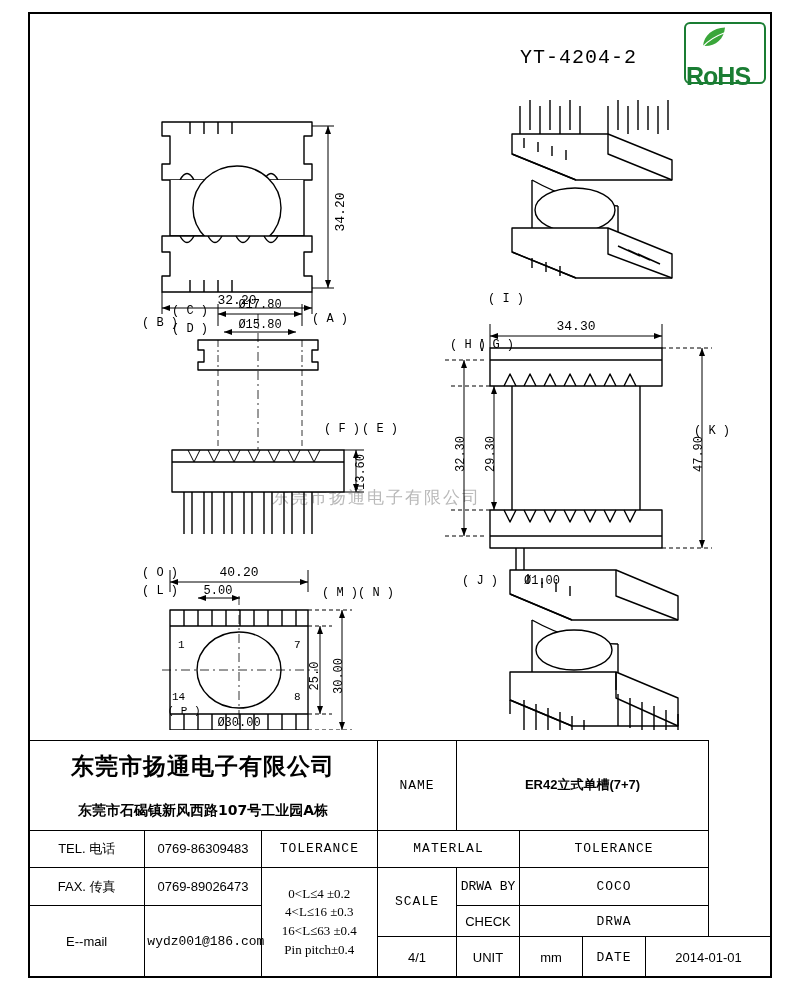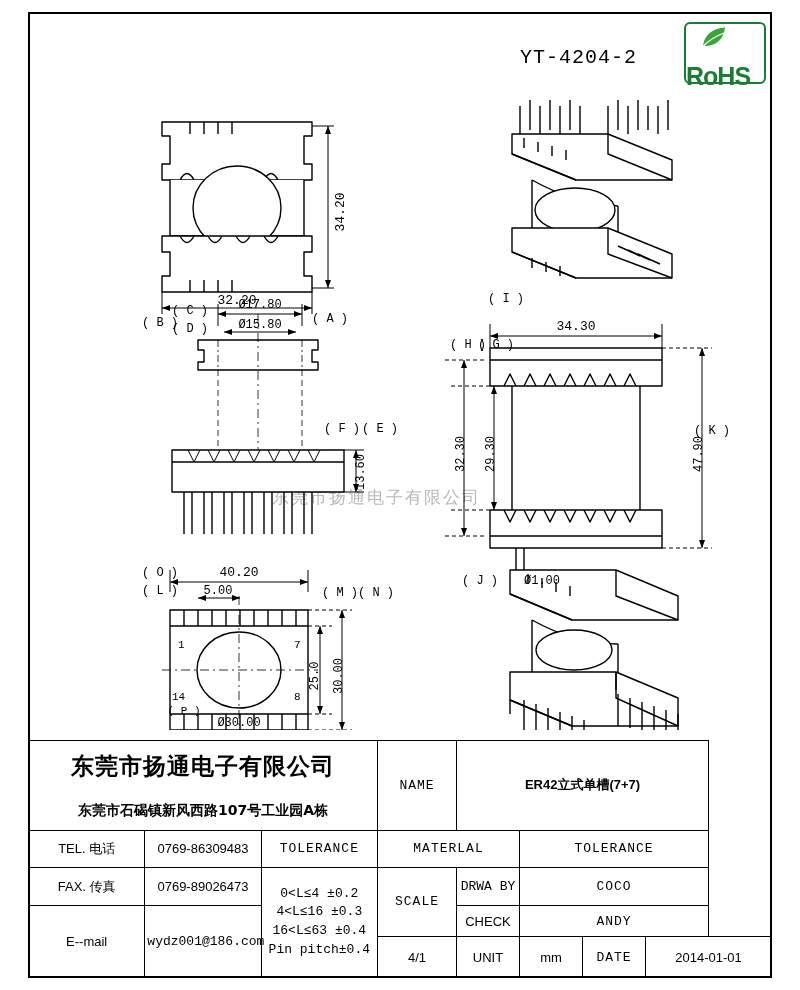--- a/index.html
+++ b/index.html
@@ -18,21 +18,21 @@
   .tb table{border-collapse:collapse;width:744px;height:238px;table-layout:fixed;}
   .tb td{border:1px solid #000;text-align:center;vertical-align:middle;font-size:13px;padding:0 2px;}
   .cn-big{font-size:23px;font-weight:bold;font-family:"DejaVu Sans",sans-serif;letter-spacing:1px;}
   .cn-sm{font-size:14px;font-weight:bold;font-family:"DejaVu Sans",sans-serif;}
   .mono{font-family:"Liberation Mono",monospace;margin-top:16px;}
   .mono13{font-family:Liberation Mono, monospace;font-size:14px;letter-spacing:1px;}
   .mono12{font-family:Liberation Sans, sans-serif;font-size:12.5px;}
   .mono11{font-family:"Liberation Mono",monospace;font-size:11px;border-radius:15px;}
   .prodname{font-size:20px;font-weight:bold;font-family:Liberation Sans, sans-serif;}
   .datebig{font-family:"Liberation Sans",sans-serif;font-size:21px;}
-  .tol{font-family:Liberation Mono, monospace;font-size:12px;line-height:1.45;text-align:left;padding-left:6px;margin-top:47px;}
+  .tol{font-family:Liberation Serif, serif;font-size:12px;line-height:1.45;text-align:left;padding-left:6px;margin-top:47px;}
   .wm{position:absolute;left:272px;top:486px;font-family:"DejaVu Sans",sans-serif;font-size:17px;color:#b9b9b9;letter-spacing:2px;}
 </style>
 </head>
 <body>
 
 <div id="sheet">
 
   <div class="frame"></div>
 
   <div class="part-no mono">YT-4204-2</div>
@@ -288,21 +288,21 @@
         </td>
         <td rowspan="2" style="width:72px" class="mono13">SCALE</td>
         <td style="width:76px" class="mono11">DRWA BY</td>
         <td colspan="3" class="mono13">COCO</td>
       </tr>
 
       <tr style="height:30px">
         <td class="mono12" rowspan="2">E--mail</td>
         <td class="mono11" rowspan="2">wydz001@186.com</td>
         <td class="mono12">CHECK</td>
-        <td colspan="3" class="mono13">ANDY</td>
+        <td colspan="3" class="mono13">DRWA</td>
       </tr>
 
       <tr style="height:40px">
         <td class="mono12">4/1</td>
         <td class="mono12" style="width:54px">UNIT</td>
         <td class="mono12" style="width:38px">mm</td>
         <td class="mono13" style="width:82px">DATE</td>
         <td colspan="2" class="datebig">2014-01-01</td>
       </tr>
     </tbody>

